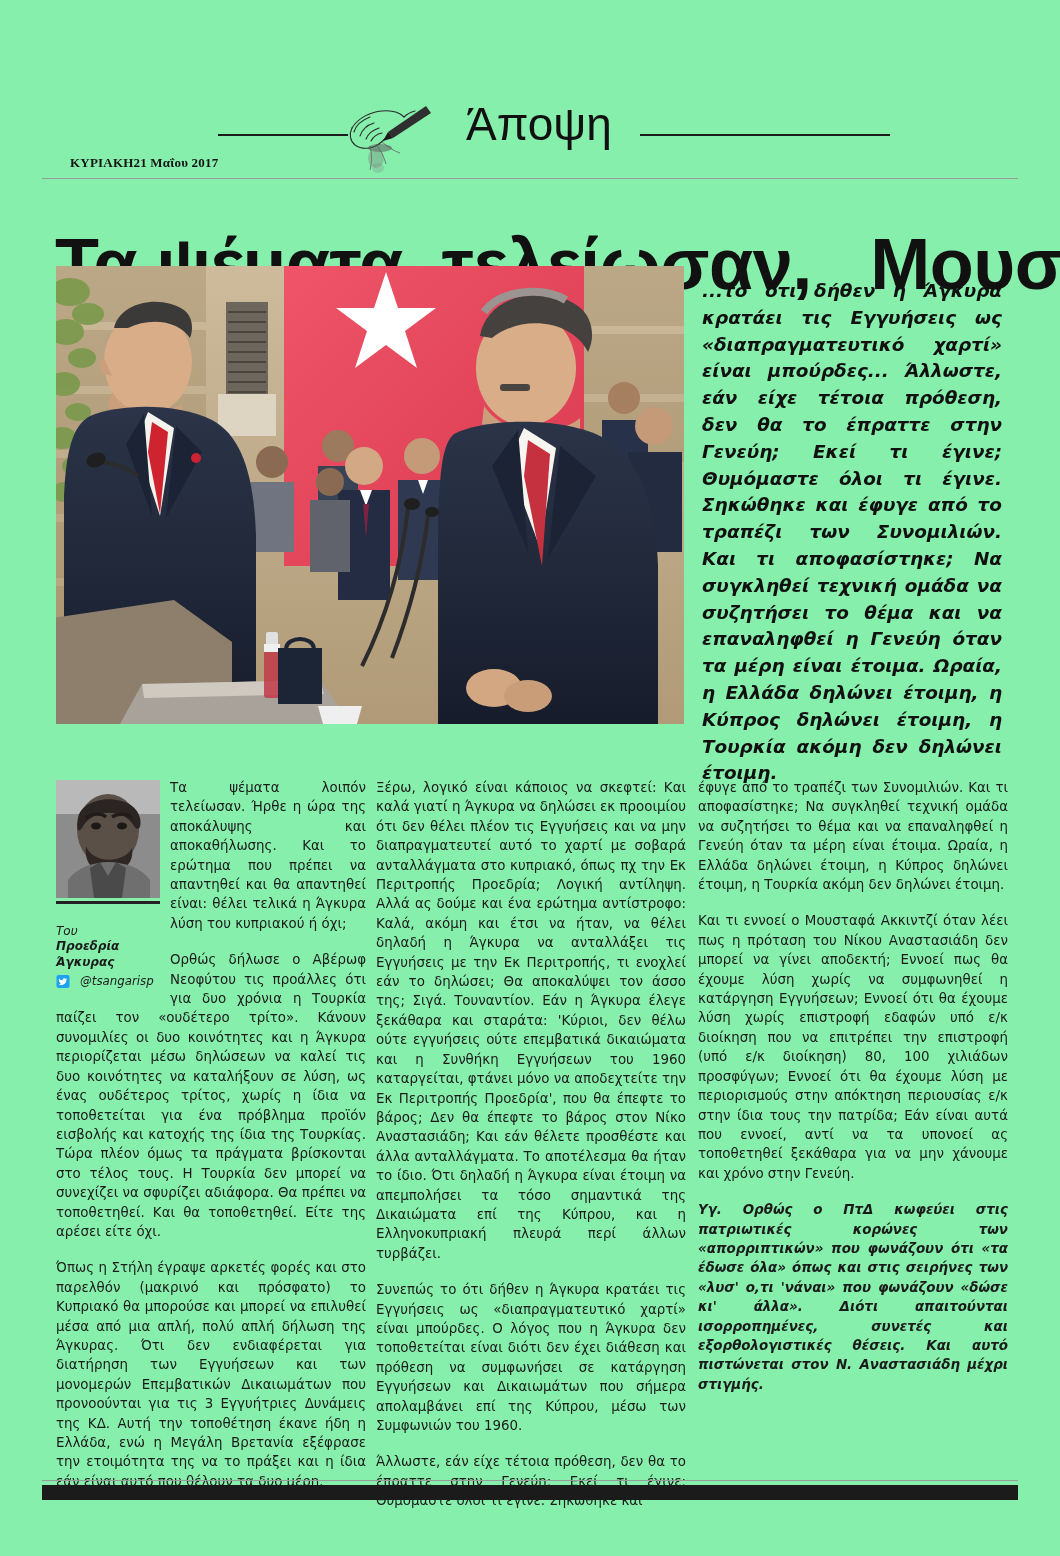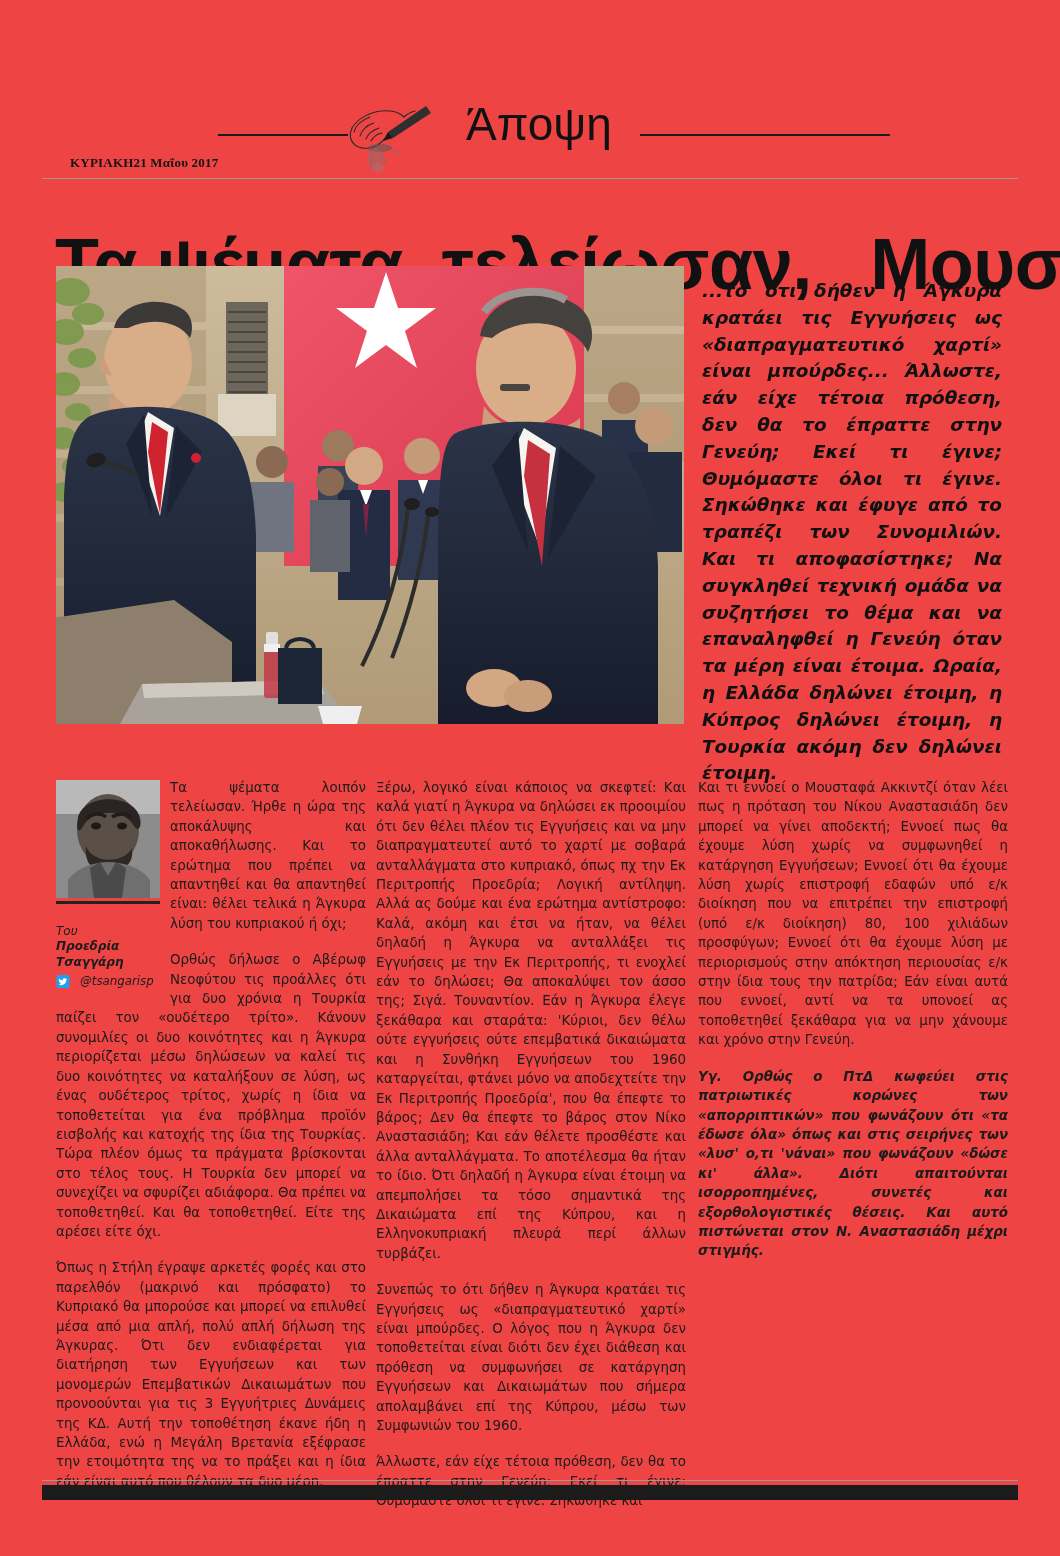--- a/index.html
+++ b/index.html
@@ -13,21 +13,21 @@
     font-family: "DejaVu Sans", sans-serif;
     color: #1a1a1a;
     position: relative;
     overflow: hidden;
   }
 
   .page {
     position: relative;
     width: 1060px;
     height: 1556px;
-    background: #ef4444;
+    background: #86efac;
   }
 
   
   .masthead {
     position: absolute;
     left: 0;
     top: 96px;
     width: 1060px;
     height: 78px;
   }
@@ -440,21 +440,21 @@
           <path d="M30 38 C36 33, 46 33, 50 37" stroke="#211c19" stroke-width="3.4" fill="none"></path>
           <path d="M56 37 C62 33, 72 33, 76 38" stroke="#211c19" stroke-width="3.4" fill="none"></path>
           <path d="M12 100 C20 88, 38 82, 52 82 C68 82, 86 88, 94 100 L94 118 L12 118 Z" fill="#6f6f6f"></path>
           <path d="M44 82 L52 96 L60 82 L70 88 L66 118 L38 118 L34 88 Z" fill="#4a4a4a"></path>
         </svg>
       </div>
       <div class="author-rule"></div>
       <div class="author-name">
         <span>Του</span><br>
         <span class="b">Προεδρία</span><br>
-        <span class="b">Τσαγγάρη</span>
+        <span class="b">Άγκυρας</span>
       </div>
       <div class="author-handle">
         <svg class="tw-icon" viewBox="0 0 16 16">
           <rect width="16" height="16" rx="2.5" fill="#1da1f2"></rect>
           <path d="M13 4.9c-.4.18-.8.3-1.25.36.45-.27.8-.7.96-1.2-.42.25-.89.43-1.39.53A2.19 2.19 0 0 0 7.6 6.1c0 .17.02.34.06.5A6.21 6.21 0 0 1 3.14 4.2a2.19 2.19 0 0 0 .68 2.92c-.36-.01-.7-.11-1-.28v.03c0 1.06.76 1.94 1.76 2.14-.3.09-.62.1-.94.04a2.19 2.19 0 0 0 2.04 1.52A4.4 4.4 0 0 1 2.5 11.5a6.2 6.2 0 0 0 3.36.98c4.03 0 6.24-3.34 6.24-6.24v-.28c.43-.31.8-.7 1.1-1.14z" fill="#fff"></path>
         </svg>
         <span>@tsangarisp</span>
       </div>
     </div>
 
@@ -463,20 +463,21 @@
     <p>Όπως η Στήλη έγραψε αρκετές φορές και στο παρελθόν (μακρινό και πρόσφατο) το Κυπριακό θα μπορούσε και μπορεί να επιλυθεί μέσα από μια απλή, πολύ απλή δήλωση της Άγκυρας. Ότι δεν ενδιαφέρεται για διατήρηση των Εγγυήσεων και των μονομερών Επεμβατικών Δικαιωμάτων που προνοούνται για τις 3 Εγγυήτριες Δυνάμεις της ΚΔ. Αυτή την τοποθέτηση έκανε ήδη η Ελλάδα, ενώ η Μεγάλη Βρετανία εξέφρασε την ετοιμότητα της να το πράξει και η ίδια εάν είναι αυτό που θέλουν τα δυο μέρη.</p>
   </div>
 
   <div class="col col-2">
     <p>Ξέρω, λογικό είναι κάποιος να σκεφτεί: Και καλά γιατί η Άγκυρα να δηλώσει εκ προοιμίου ότι δεν θέλει πλέον τις Εγγυήσεις και να μην διαπραγματευτεί αυτό το χαρτί με σοβαρά ανταλλάγματα στο κυπριακό, όπως πχ την Εκ Περιτροπής Προεδρία; Λογική αντίληψη. Αλλά ας δούμε και ένα ερώτημα αντίστροφο: Καλά, ακόμη και έτσι να ήταν, να θέλει δηλαδή η Άγκυρα να ανταλλάξει τις Εγγυήσεις με την Εκ Περιτροπής, τι ενοχλεί εάν το δηλώσει; Θα αποκαλύψει τον άσσο της; Σιγά. Τουναντίον. Εάν η Άγκυρα έλεγε ξεκάθαρα και σταράτα: 'Κύριοι, δεν θέλω ούτε εγγυήσεις ούτε επεμβατικά δικαιώματα και η Συνθήκη Εγγυήσεων του 1960 καταργείται, φτάνει μόνο να αποδεχτείτε την Εκ Περιτροπής Προεδρία', που θα έπεφτε το βάρος; Δεν θα έπεφτε το βάρος στον Νίκο Αναστασιάδη; Και εάν θέλετε προσθέστε και άλλα ανταλλάγματα. Το αποτέλεσμα θα ήταν το ίδιο. Ότι δηλαδή η Άγκυρα είναι έτοιμη να απεμπολήσει τα τόσο σημαντικά της Δικαιώματα επί της Κύπρου, και η Ελληνοκυπριακή πλευρά περί άλλων τυρβάζει.</p>
     <p>Συνεπώς το ότι δήθεν η Άγκυρα κρατάει τις Εγγυήσεις ως «διαπραγματευτικό χαρτί» είναι μπούρδες. Ο λόγος που η Άγκυρα δεν τοποθετείται είναι διότι δεν έχει διάθεση και πρόθεση να συμφωνήσει σε κατάργηση Εγγυήσεων και Δικαιωμάτων που σήμερα απολαμβάνει επί της Κύπρου, μέσω των Συμφωνιών του 1960.</p>
     <p>Άλλωστε, εάν είχε τέτοια πρόθεση, δεν θα το έπραττε στην Γενεύη; Εκεί τι έγινε; Θυμόμαστε όλοι τι έγινε. Σηκώθηκε και</p>
   </div>
 
   <div class="col col-3">
+    <p>έφυγε από το τραπέζι των Συνομιλιών. Και τι αποφασίστηκε; Να συγκληθεί τεχνική ομάδα να συζητήσει το θέμα και να επαναληφθεί η Γενεύη όταν τα μέρη είναι έτοιμα. Ωραία, η Ελλάδα δηλώνει έτοιμη, η Κύπρος δηλώνει έτοιμη, η Τουρκία ακόμη δεν δηλώνει έτοιμη.</p>
     <p>Και τι εννοεί ο Μουσταφά Ακκιντζί όταν λέει πως η πρόταση του Νίκου Αναστασιάδη δεν μπορεί να γίνει αποδεκτή; Εννοεί πως θα έχουμε λύση χωρίς να συμφωνηθεί η κατάργηση Εγγυήσεων; Εννοεί ότι θα έχουμε λύση χωρίς επιστροφή εδαφών υπό ε/κ διοίκηση που να επιτρέπει την επιστροφή (υπό ε/κ διοίκηση) 80, 100 χιλιάδων προσφύγων; Εννοεί ότι θα έχουμε λύση με περιορισμούς στην απόκτηση περιουσίας ε/κ στην ίδια τους την πατρίδα; Εάν είναι αυτά που εννοεί, αντί να τα υπονοεί ας τοποθετηθεί ξεκάθαρα για να μην χάνουμε και χρόνο στην Γενεύη.</p>
     <p class="postscript">Υγ. Ορθώς ο ΠτΔ κωφεύει στις πατριωτικές κορώνες των «απορριπτικών» που φωνάζουν ότι «τα έδωσε όλα» όπως και στις σειρήνες των «λυσ' ο,τι 'νάναι» που φωνάζουν «δώσε κι' άλλα». Διότι απαιτούνται ισορροπημένες, συνετές και εξορθολογιστικές θέσεις. Και αυτό πιστώνεται στον Ν. Αναστασιάδη μέχρι στιγμής.</p>
   </div>
 
   <div class="footer-hairline"></div>
   <div class="footer-bar"></div>
 
 </div>
 
 </body></html>

